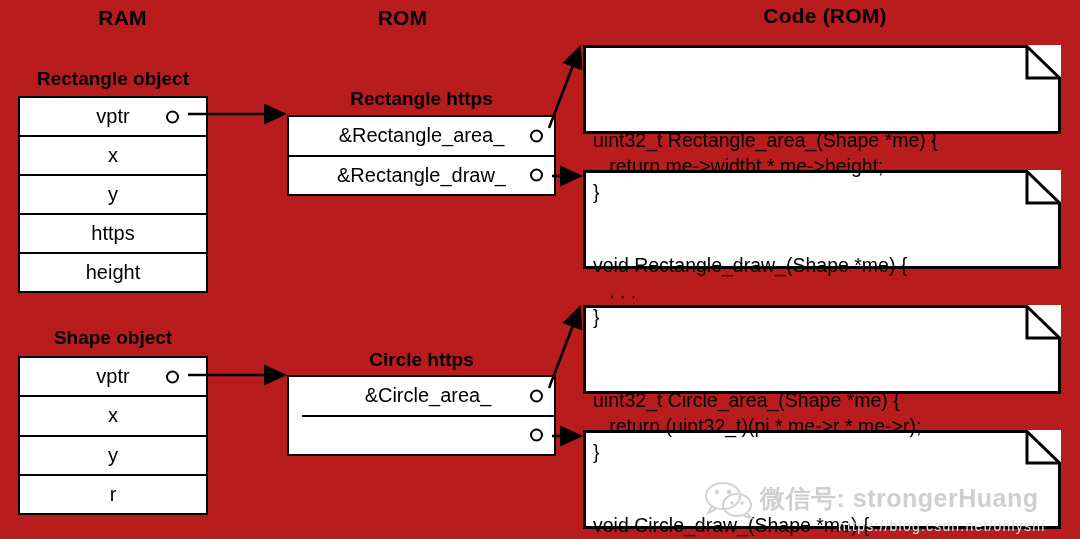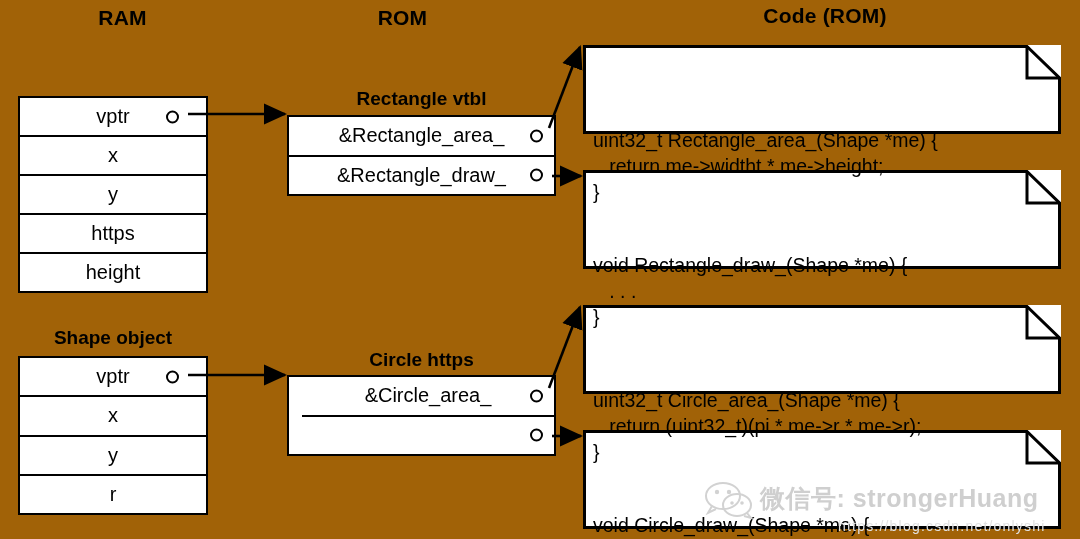--- a/index.html
+++ b/index.html
@@ -5,21 +5,21 @@
 <style>
   html, body {
     margin: 0;
     padding: 0;
     background: #ffffff;
   }
   #canvas {
     position: relative;
     width: 1080px;
     height: 539px;
-    background: #a16207;
+    background: #b91c1c;
     font-family: "Liberation Sans", sans-serif;
     overflow: hidden;
   }
 
   
   .col-title {
     position: absolute;
     font-weight: bold;
     font-size: 21px;
     color: #000;
@@ -115,20 +115,21 @@
 </style>
 </head>
 <body>
 
 <div id="canvas">
 
   <div class="col-title" style="left:60px; top:6px; width:125px;">RAM</div>
   <div class="col-title" style="left:340px; top:6px; width:125px;">ROM</div>
   <div class="col-title" style="left:700px; top:4px; width:250px;">Code (ROM)</div>
 
+  <div class="box-title" style="left:18px; top:68px; width:190px;">Rectangle object</div>
   <div class="struct" style="left:18px; top:96px; width:190px; height:197px;">
     <div class="row">
       <span>vptr</span>
       <span class="slot-dot" style="right:27px; top:50%; transform:translateY(-50%);"></span>
     </div>
     <div class="row">x</div>
     <div class="row">y</div>
     <div class="row">https</div>
     <div class="row">height</div>
   </div>
@@ -137,21 +138,21 @@
   <div class="struct" style="left:18px; top:356px; width:190px; height:159px;">
     <div class="row">
       <span>vptr</span>
       <span class="slot-dot" style="right:27px; top:50%; transform:translateY(-50%);"></span>
     </div>
     <div class="row">x</div>
     <div class="row">y</div>
     <div class="row">r</div>
   </div>
 
-  <div class="box-title" style="left:287px; top:88px; width:269px;">Rectangle vtbl</div>
+  <div class="box-title" style="left:287px; top:88px; width:269px;">Rectangle https</div>
   <div class="struct" style="left:287px; top:115px; width:269px; height:81px;">
     <div class="row">
       <span>&amp;Rectangle_area_</span>
       <span class="slot-dot" style="right:11px; top:50%; transform:translateY(-50%);"></span>
     </div>
     <div class="row">
       <span>&amp;Rectangle_draw_</span>
       <span class="slot-dot" style="right:11px; top:50%; transform:translateY(-50%);"></span>
     </div>
   </div>

